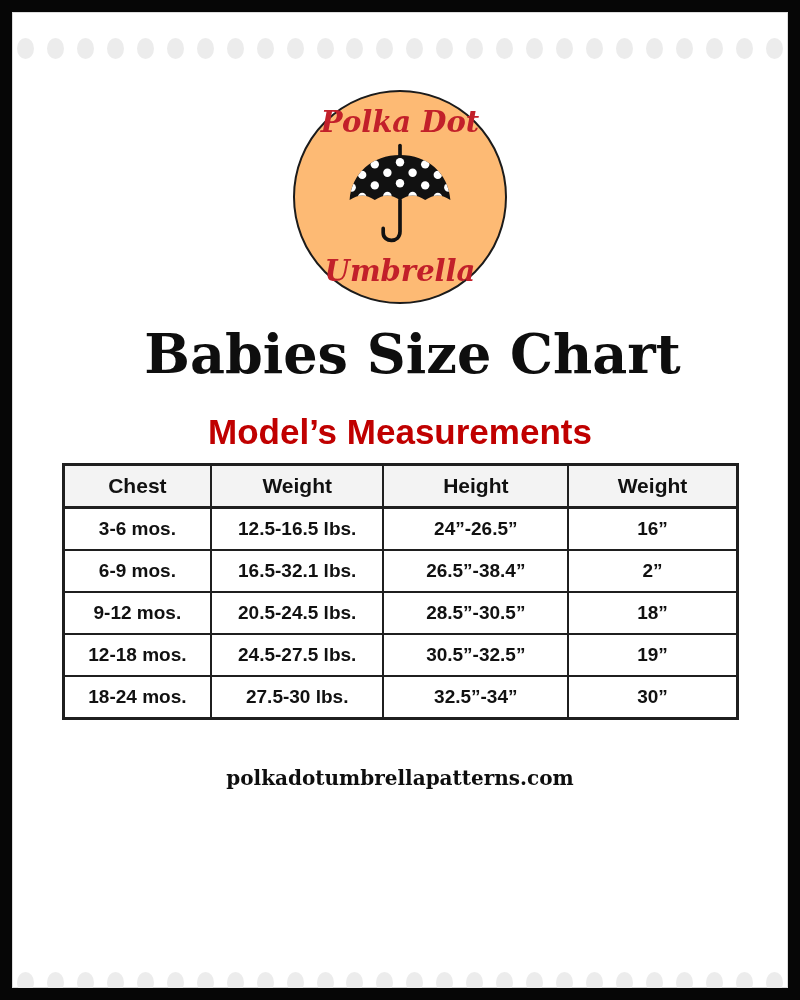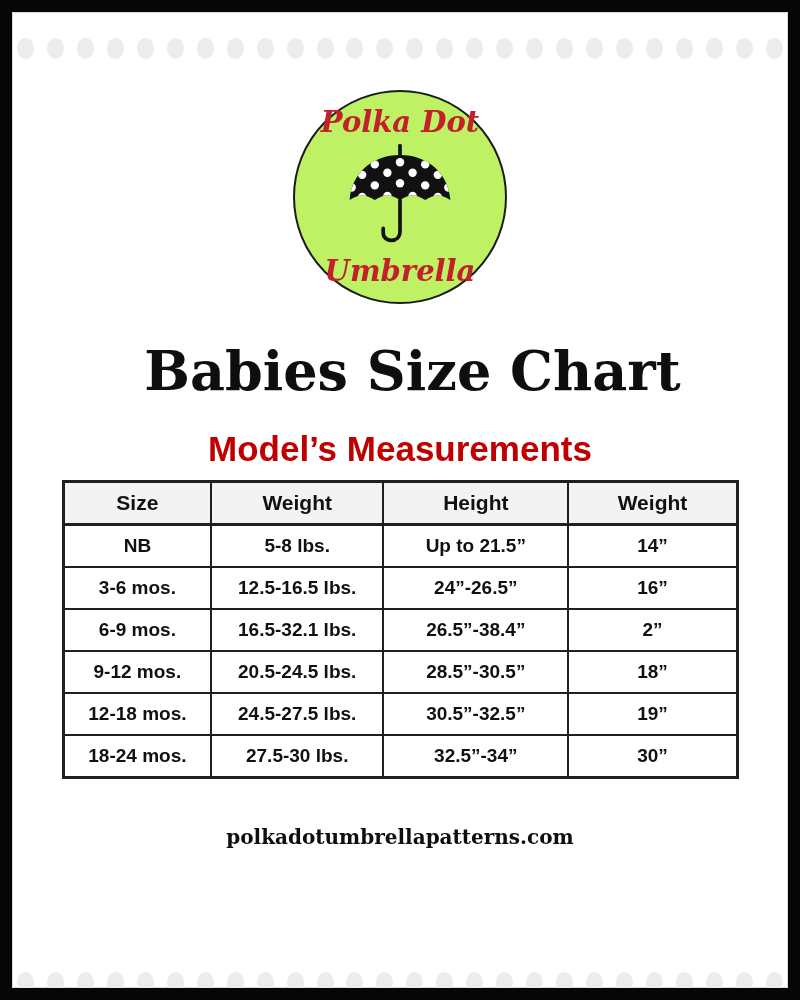--- a/index.html
+++ b/index.html
@@ -23,33 +23,33 @@
   }
   .dots-top{margin-top:26px;}
   .dots-bottom{position:absolute;left:0;right:0;bottom:21px;}
   .dot{width:17px;height:21px;border-radius:50%;background:#ececec;flex:0 0 auto;}
 
   
   .logo{
     width:210px;height:210px;margin:31px auto 0;
     border:2px solid #1b1b1b;border-radius:50%;
     display:flex;flex-direction:column;align-items:center;justify-content:center;
-    background:#bef264;
+    background:#fdba74;
   }
   .logo-script{
     font-family:"DejaVu Serif", serif;font-style:italic;font-weight:700;
     color:#c2202a;font-size:29px;line-height:1;white-space:nowrap;
   }
   .logo-script.top{margin-bottom:2px;}
   .logo-script.bottom{margin-top:0px;}
   .umbrella{display:block;margin:0 auto;}
 
   
   .title{
-    margin-top:34px;text-align:center;color:#0e0e0e;
+    margin-top:17px;text-align:center;color:#0e0e0e;
     font-family:"DejaVu Serif", serif;font-weight:700;
     font-size:54px;line-height:1.25;letter-spacing:0px;padding-left:25px;
   }
   .section-heading{
     margin-top:24px;text-align:center;color:#c00000;
     font-family:"Liberation Sans", sans-serif;font-weight:700;
     font-size:35px;line-height:1.1;
   }
 
   
@@ -152,33 +152,27 @@
 
     <table class="size-table">
       <colgroup>
         <col style="width:22%">
           <col style="width:25.5%">
           <col style="width:27.5%">
           <col style="width:25%">
       </colgroup>
       <thead>
         <tr>
-            <th>Size</th>
+            <th>Chest</th>
             <th>Weight</th>
             <th>Height</th>
             <th>Weight</th>
           </tr>
       </thead>
       <tbody>
-          <tr>
-            <td>NB</td>
-            <td>5-8 lbs.</td>
-            <td>Up to 21.5”</td>
-            <td>14”</td>
-          </tr>
           <tr>
             <td>3-6 mos.</td>
             <td>12.5-16.5 lbs.</td>
             <td>24”-26.5”</td>
             <td>16”</td>
           </tr>
           <tr>
             <td>6-9 mos.</td>
             <td>16.5-32.1 lbs.</td>
             <td>26.5”-38.4”</td>

